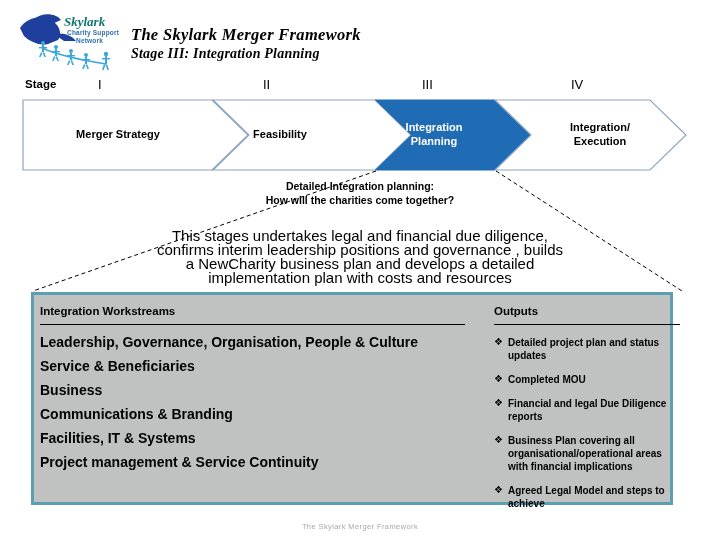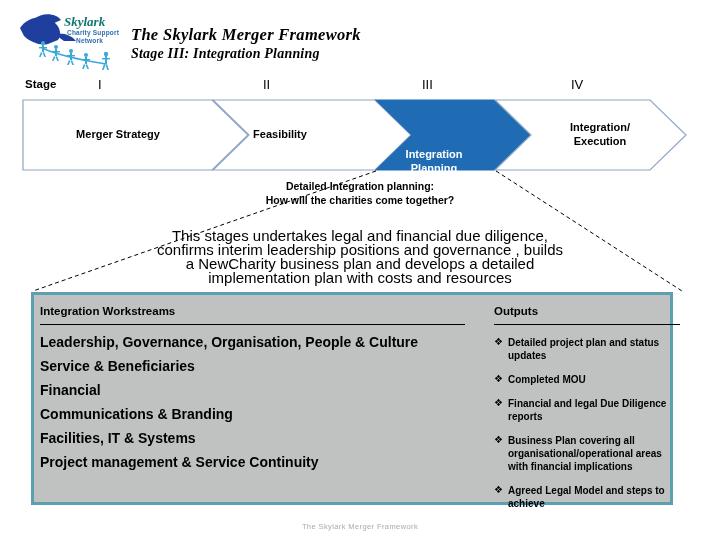--- a/index.html
+++ b/index.html
@@ -46,21 +46,21 @@
   .chev-band{position:absolute;left:22px;top:99px;width:665px;height:72px;}
   .chev-band svg{display:block;}
   .chev-text{
     position:absolute;text-align:center;
     font-size:11px;font-weight:bold;line-height:13.5px;
     color:#000;
   }
   .chev-text.on-blue{color:#ffffff;}
   .ct1{left:38px;top:128px;width:160px;}
   .ct2{left:215px;top:128px;width:130px;}
-  .ct3{left:375px;top:121px;width:118px;margin-top:27px;}
+  .ct3{left:375px;top:121px;width:118px;}
   .ct4{left:538px;top:121px;width:124px;}
 
   
   .funnel{position:absolute;left:0;top:168px;width:720px;height:125px;}
   .funnel svg{display:block;}
 
   
   .callout-bold{
     position:absolute;left:220px;top:180px;width:280px;
     text-align:center;font-size:10.5px;font-weight:bold;
@@ -212,21 +212,21 @@
   </div>
   <div class="callout-body">This stages undertakes legal and financial due diligence, confirms interim leadership positions and governance , builds a NewCharity business plan and develops a detailed implementation plan with costs and resources</div>
 
   <div class="panel">
 
     <div class="panel-col col-left">
       <div class="col-head">Integration Workstreams</div>
       <div class="col-rule rule-left"></div>
       <div class="ws-item first">Leadership, Governance, Organisation, People &amp; Culture</div>
       <div class="ws-item">Service &amp; Beneficiaries</div>
-      <div class="ws-item">Financial</div>
+      <div class="ws-item">Business</div>
       <div class="ws-item">Communications &amp; Branding</div>
       <div class="ws-item">Facilities, IT &amp; Systems</div>
       <div class="ws-item">Project management &amp; Service Continuity</div>
     </div>
 
     <div class="panel-col col-right">
       <div class="col-head">Outputs</div>
       <div class="col-rule rule-right"></div>
 
       <div class="out-item">

